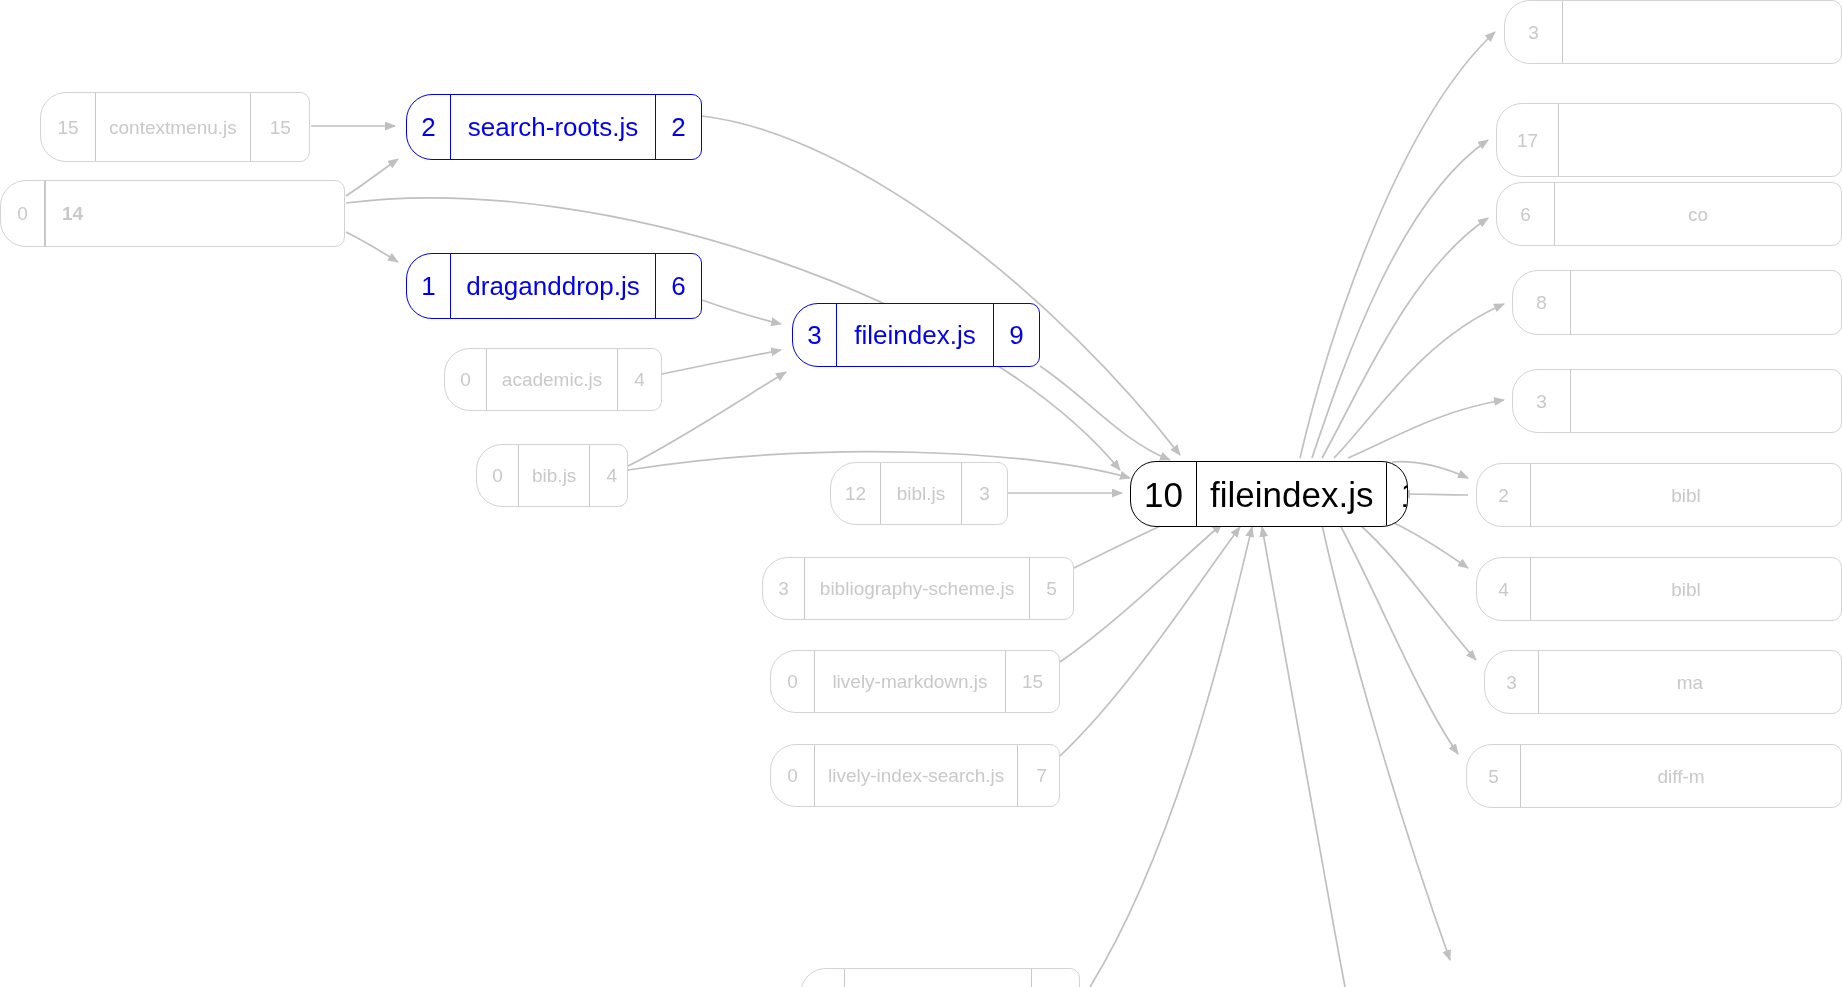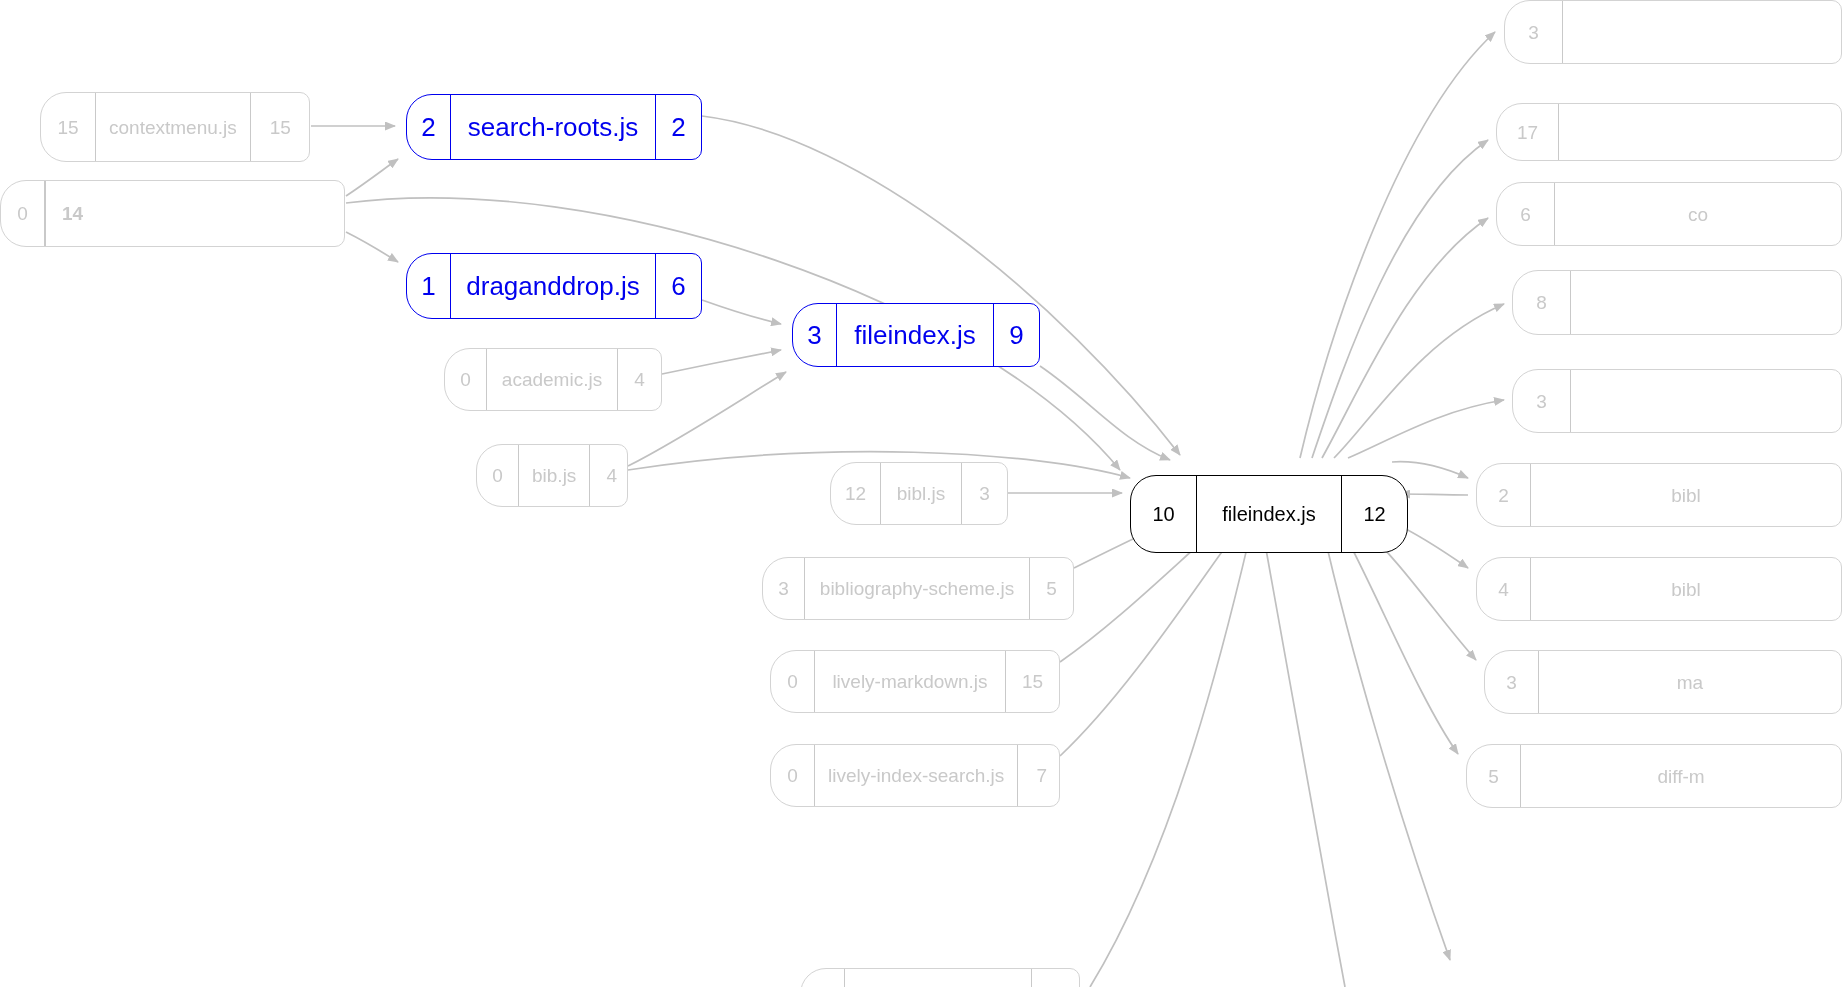--- a/index.html
+++ b/index.html
@@ -156,21 +156,21 @@
       <div class="node dim" style="left: 476px; top: 444px; width: 152px; height: 63px; font-size: 19px;">
         <div class="cell count-left" style="width: 42px; flex: 0 0 42px;">0</div>
         <div class="cell name">bib.js</div>
         <div class="cell count-right" style="width: 44px; flex: 0 0 44px;">4</div>
       </div>
       <div class="node dim" style="left: 830px; top: 462px; width: 178px; height: 63px; font-size: 19px;">
         <div class="cell count-left" style="width: 50px; flex: 0 0 50px;">12</div>
         <div class="cell name">bibl.js</div>
         <div class="cell count-right" style="width: 46px; flex: 0 0 46px;">3</div>
       </div>
-      <div class="node focus" style="left: 1130px; top: 475px; width: 278px; height: 78px; font-size: 20px;">
+      <div class="node focus" style="left: 1130px; top: 461px; width: 278px; height: 66px; font-size: 35px;">
         <div class="cell count-left" style="width: 66px; flex: 0 0 66px;">10</div>
         <div class="cell name">fileindex.js</div>
         <div class="cell count-right" style="width: 66px; flex: 0 0 66px;">12</div>
       </div>
       <div class="node dim" style="left: 762px; top: 557px; width: 312px; height: 63px; font-size: 19px;">
         <div class="cell count-left" style="width: 42px; flex: 0 0 42px;">3</div>
         <div class="cell name">bibliography-scheme.js</div>
         <div class="cell count-right" style="width: 44px; flex: 0 0 44px;">5</div>
       </div>
       <div class="node dim" style="left: 770px; top: 650px; width: 290px; height: 63px; font-size: 19px;">
@@ -185,21 +185,21 @@
       </div>
       <div class="node dim" style="left: 800px; top: 968px; width: 280px; height: 60px; font-size: 19px;">
         <div class="cell count-left" style="width: 44px; flex: 0 0 44px;"></div>
         <div class="cell name"></div>
         <div class="cell count-right" style="width: 48px; flex: 0 0 48px;"></div>
       </div>
       <div class="node dim" style="left: 1504px; top: 0px; width: 338px; height: 64px; font-size: 19px;">
         <div class="cell count-left" style="width: 58px; flex: 0 0 58px;">3</div>
         <div class="cell name"></div>
       </div>
-      <div class="node dim" style="left: 1496px; top: 103px; width: 346px; height: 58px; font-size: 19px;">
+      <div class="node dim" style="left: 1496px; top: 103px; width: 346px; height: 74px; font-size: 19px;">
         <div class="cell count-left" style="width: 62px; flex: 0 0 62px;">17</div>
         <div class="cell name"></div>
       </div>
       <div class="node dim" style="left: 1496px; top: 182px; width: 346px; height: 64px; font-size: 19px;">
         <div class="cell count-left" style="width: 58px; flex: 0 0 58px;">6</div>
         <div class="cell name">co</div>
       </div>
       <div class="node dim" style="left: 1512px; top: 270px; width: 330px; height: 65px; font-size: 19px;">
         <div class="cell count-left" style="width: 58px; flex: 0 0 58px;">8</div>
         <div class="cell name"></div>

